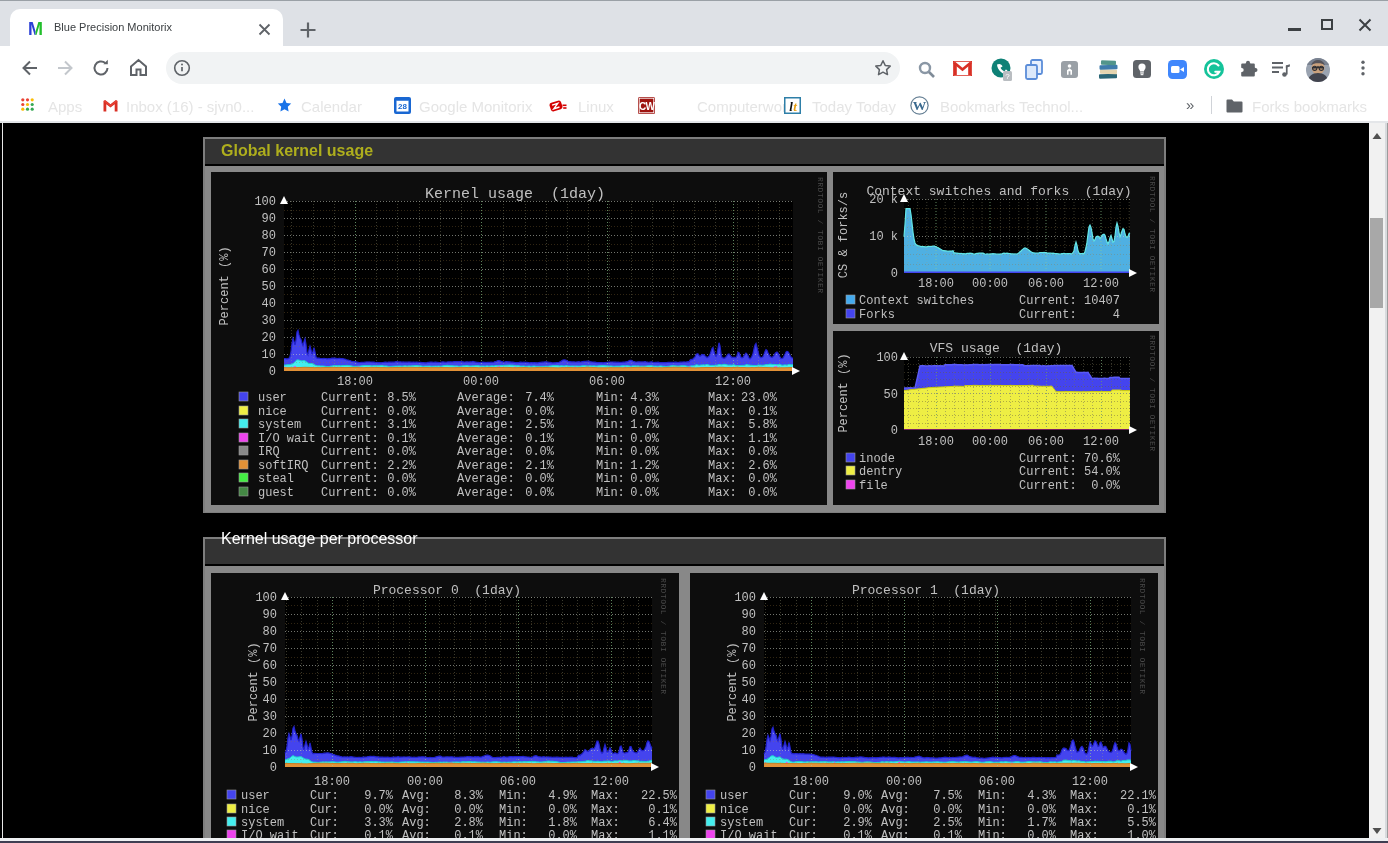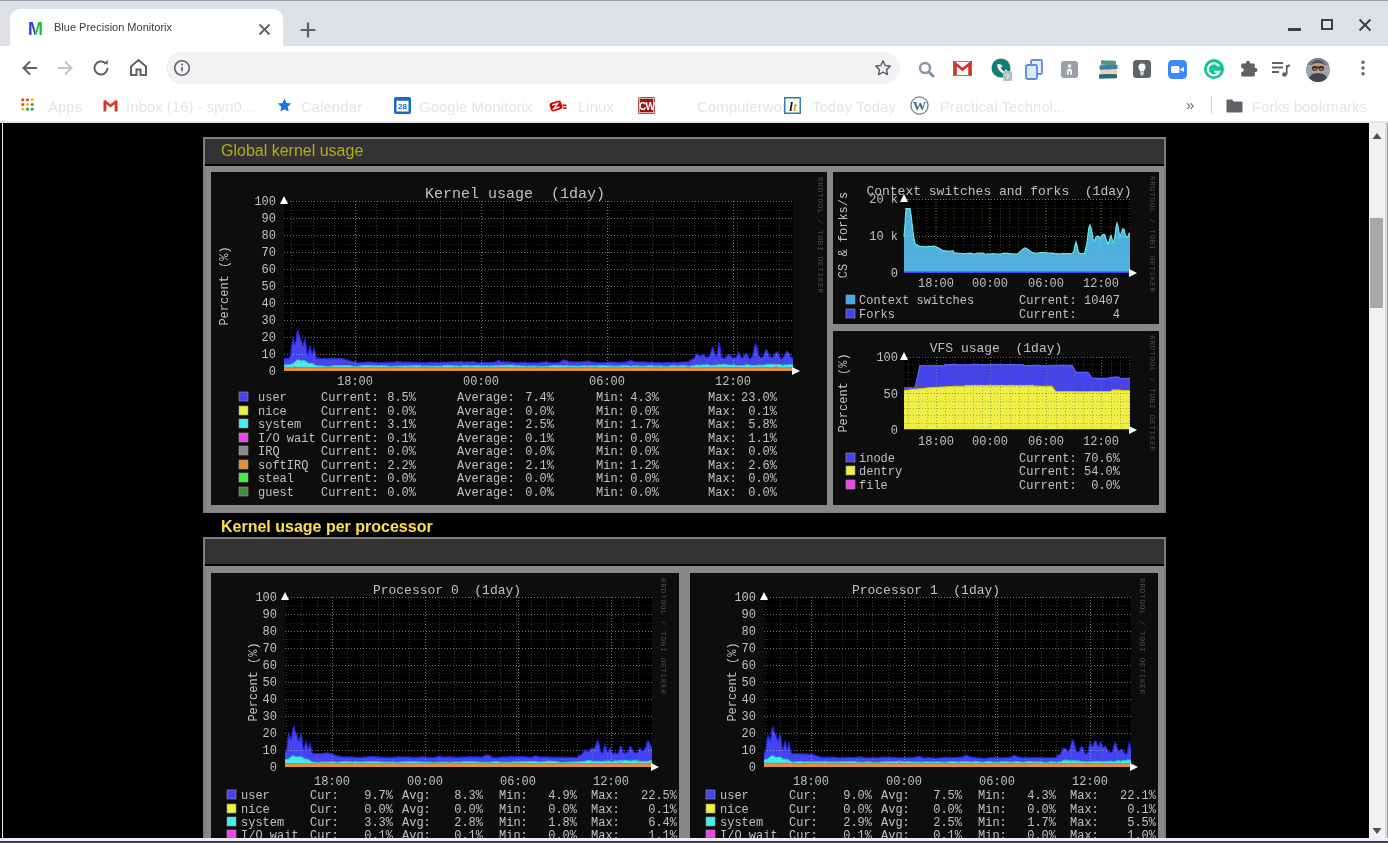--- a/index.html
+++ b/index.html
@@ -187,43 +187,43 @@
       <rect x="0.75" y="0.75" width="15.5" height="15.5" fill="#fff" stroke="#2e7fa8" stroke-width="1.5"></rect>
       <text x="7" y="13.5" font-size="13" font-weight="bold" fill="#111" text-anchor="middle" font-family="Liberation Serif" font-style="italic">l</text>
       <text x="11" y="13.5" font-size="13" font-weight="bold" fill="#e8a013" text-anchor="middle" font-family="Liberation Serif" font-style="italic">t</text>
     </svg>
 <div class="bm" style="left:812px;top:98px">Today Today</div>
 <svg class="g" style="left:910px;top:96px" width="19" height="19" viewBox="0 0 19 19">
       <circle cx="9.5" cy="9.5" r="9.2" fill="#657f94"></circle>
       <circle cx="9.5" cy="9.5" r="8" fill="#fff"></circle>
       <text x="9.5" y="14.2" font-size="13.5" font-weight="bold" fill="#3b6a8f" text-anchor="middle" font-family="Liberation Serif">W</text>
     </svg>
-<div class="bm" style="left:940px;top:98px">Practical Technol...</div>
+<div class="bm" style="left:940px;top:98px">Bookmarks Technol...</div>
 <div class="bm" style="left:1186px;top:96px;font-size:15px;color:#5f6368">»</div>
 <div class="abs" style="left:1211px;top:96px;width:1px;height:18px;background:#d0d3d8"></div>
 <svg class="g" style="left:1226px;top:99px" width="17" height="14" viewBox="0 0 17 14">
       <path d="M0.5 1.5a1 1 0 0 1 1-1h4.5l1.8 2h7.7a1 1 0 0 1 1 1v9a1 1 0 0 1-1 1H1.5a1 1 0 0 1-1-1z" fill="#5f6368"></path>
     </svg>
 <div class="bm" style="left:1252px;top:98px">Forks bookmarks</div>
 
 
 <div class="abs" style="left:0;top:123px;width:1388px;height:715px;background:#000"></div>
 <div class="abs" style="left:2px;top:123px;width:1px;height:715px;background:#e8e8e8"></div>
 
 <div class="abs" style="left:203px;top:137px;width:963px;height:376px;border:2px solid #7e7e7e;background:#000"></div>
 <div class="abs" style="left:205px;top:139px;width:959px;height:25px;background:#333"></div>
-<div class="abs" style="left:221px;top:142px;font-size:16px;font-weight:normal;color:#aeae1d">Global kernel usage</div>
+<div class="abs" style="left:221px;top:142px;font-size:16px;font-weight:bold;color:#aeae1d">Global kernel usage</div>
 <div class="abs" style="left:205px;top:166px;width:959px;height:346px;background:#888"></div>
 <div class="abs" style="left:211px;top:172px;width:616px;height:333px;background:#0d0d0d"></div>
 <div class="abs" style="left:833px;top:172px;width:326px;height:152px;background:#0d0d0d"></div>
 <div class="abs" style="left:833px;top:331px;width:326px;height:174px;background:#0d0d0d"></div>
 
 <div class="abs" style="left:203px;top:537px;width:963px;height:306px;border:2px solid #7e7e7e;background:#000"></div>
 <div class="abs" style="left:205px;top:539px;width:959px;height:25px;background:#333"></div>
-<div class="abs" style="left:221px;top:518px;font-size:16px;font-weight:bold;color:#fde047">Kernel usage per processor</div>
+<div class="abs" style="left:221px;top:530px;font-size:16px;font-weight:normal;color:#ffffff">Kernel usage per processor</div>
 <div class="abs" style="left:205px;top:566px;width:959px;height:277px;background:#888"></div>
 <div class="abs" style="left:211px;top:573px;width:468px;height:270px;background:#0d0d0d"></div>
 <div class="abs" style="left:690px;top:573px;width:468px;height:270px;background:#0d0d0d"></div>
 <svg class="g" style="left:211px;top:172px" width="616" height="333">
       <rect x="0" y="0" width="616" height="333" fill="#0d0d0d"></rect>
       <rect x="73" y="29" width="509" height="170" fill="#000"></rect>
       <text x="304" y="26" font-size="15" text-anchor="middle" fill="#C0C0C0" font-family="&quot;Liberation Mono&quot;,monospace">Kernel usage&nbsp; (1day)</text>
       <text x="607" y="5" font-size="8" fill="#4a4a4a" font-family="&quot;Liberation Mono&quot;,monospace" transform="rotate(90 607 5)" letter-spacing="0.5">RRDTOOL / TOBI OETIKER</text>
       <text x="17" y="114" font-size="12" fill="#C0C0C0" font-family="&quot;Liberation Mono&quot;,monospace" text-anchor="middle" transform="rotate(-90 17 114)">Percent (%)</text>
       <text x="65" y="203.0" font-size="12" text-anchor="end" fill="#C0C0C0" font-family="&quot;Liberation Mono&quot;,monospace">0</text>

